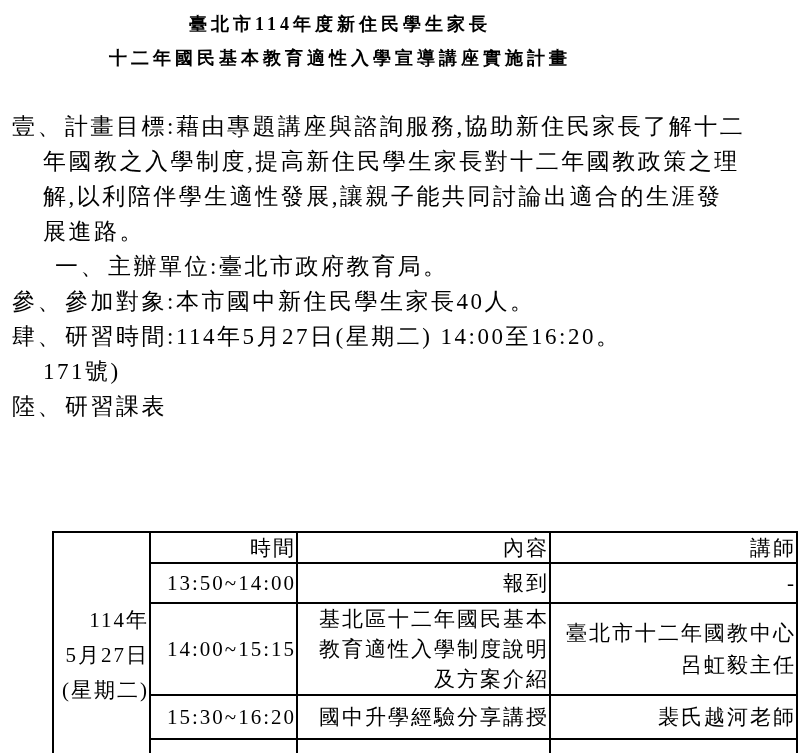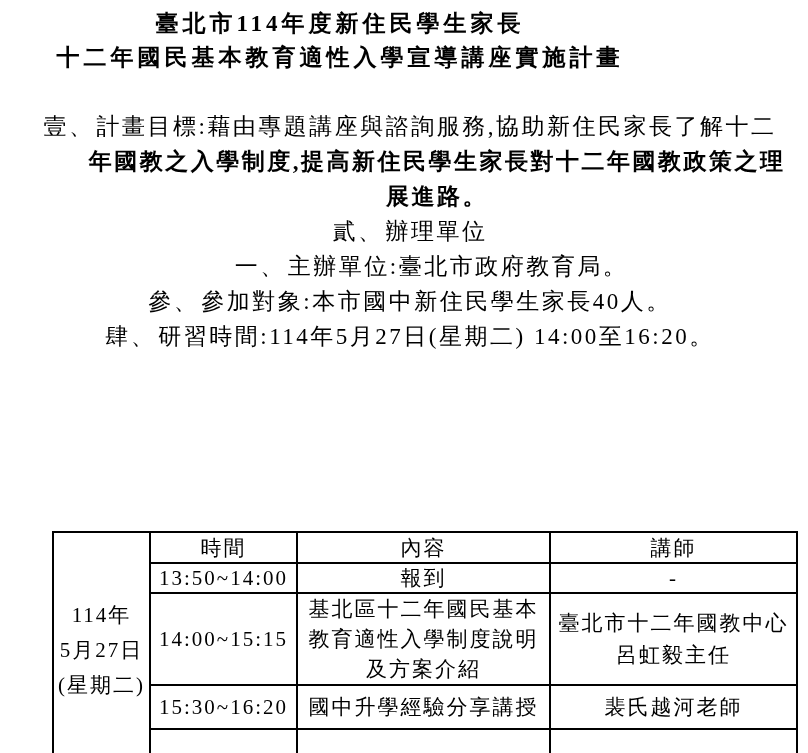--- a/index.html
+++ b/index.html
@@ -8,56 +8,55 @@
     position:relative;
     width:808px; height:753px;
     overflow:hidden;
     background:#ffffff;
     color:#000000;
     font-family:"Liberation Serif","DejaVu Serif",serif;
   }
   .doc-title {
     position:absolute; top:7px; left:0; width:680px;
     text-align:center;
-    font-size:23px; font-weight:bold;
+    font-size:18px; font-weight:bold;
     line-height:34px;
     letter-spacing:4px;
     white-space:nowrap;
   }
   .body-lines {
     position:absolute; top:109px; left:0; width:808px;
     font-size:23px;
     letter-spacing:2.5px;
-    text-align:center;
   }
   .bline { height:35px; line-height:35px; white-space:nowrap; }
   .bline.item { padding-left:12px; }
-  .bline.cont { padding-left:66px;font-weight:bold; }
+  .bline.cont { padding-left:43px; }
   .bline.sub  { padding-left:55px; }
   .bline .marker { margin-right:2px; }
 
   table.schedule {
     position:absolute; left:52px; top:531px;
     width:744px;
     border-collapse:collapse;
     table-layout:fixed;
     font-size:21px;
     color:#000000;
   }
   table.schedule th, table.schedule td {
     border:2px solid #000000;
     font-weight:normal;
-    text-align:center;
+    text-align:right;
     vertical-align:middle;
     padding:0;
     letter-spacing:2px;
     overflow:hidden;
   }
   tr.r-head { height:31px; }
-  tr.r-1 { height:30px;padding-left:36px; }
+  tr.r-1 { height:40px;padding-left:36px; }
   tr.r-2 { height:90px; }
   tr.r-3 { height:44px; }
   tr.r-cut { height:40px; }
   td.date-cell {
     letter-spacing:1px;
     line-height:35px;
     padding-bottom:24px;
   }
   td.time-cell { letter-spacing:0.5px; }
   td.content-just {
@@ -74,25 +73,27 @@
 <div class="page">
 
   <div class="doc-title">
     <div>臺北市114年度新住民學生家長</div>
     <div>十二年國民基本教育適性入學宣導講座實施計畫</div>
   </div>
 
   <div class="body-lines">
     <div class="bline item"><span class="marker">壹、</span><span>計畫目標:藉由專題講座與諮詢服務,協助新住民家長了解十二</span></div>
     <div class="bline cont"><span>年國教之入學制度,提高新住民學生家長對十二年國教政策之理</span></div>
+    <div class="bline cont"><span>解,以利陪伴學生適性發展,讓親子能共同討論出適合的生涯發</span></div>
     <div class="bline cont"><span>展進路。</span></div>
-    <div class="bline item"><span class="marker">貳、</span><span>辦理單位</span></div>
     <div class="bline sub"><span class="marker">一、</span><span>主辦單位:臺北市政府教育局。</span></div>
     <div class="bline item"><span class="marker">參、</span><span>參加對象:本市國中新住民學生家長40人。</span></div>
     <div class="bline item"><span class="marker">肆、</span><span>研習時間:114年5月27日(星期二) 14:00至16:20。</span></div>
+    <div class="bline cont"><span>171號)</span></div>
+    <div class="bline item"><span class="marker">陸、</span><span>研習課表</span></div>
   </div>
 
   <table class="schedule">
     <colgroup>
       <col style="width:97px">
       <col style="width:147px">
       <col style="width:253px">
       <col style="width:247px">
     </colgroup>
     <tbody>

